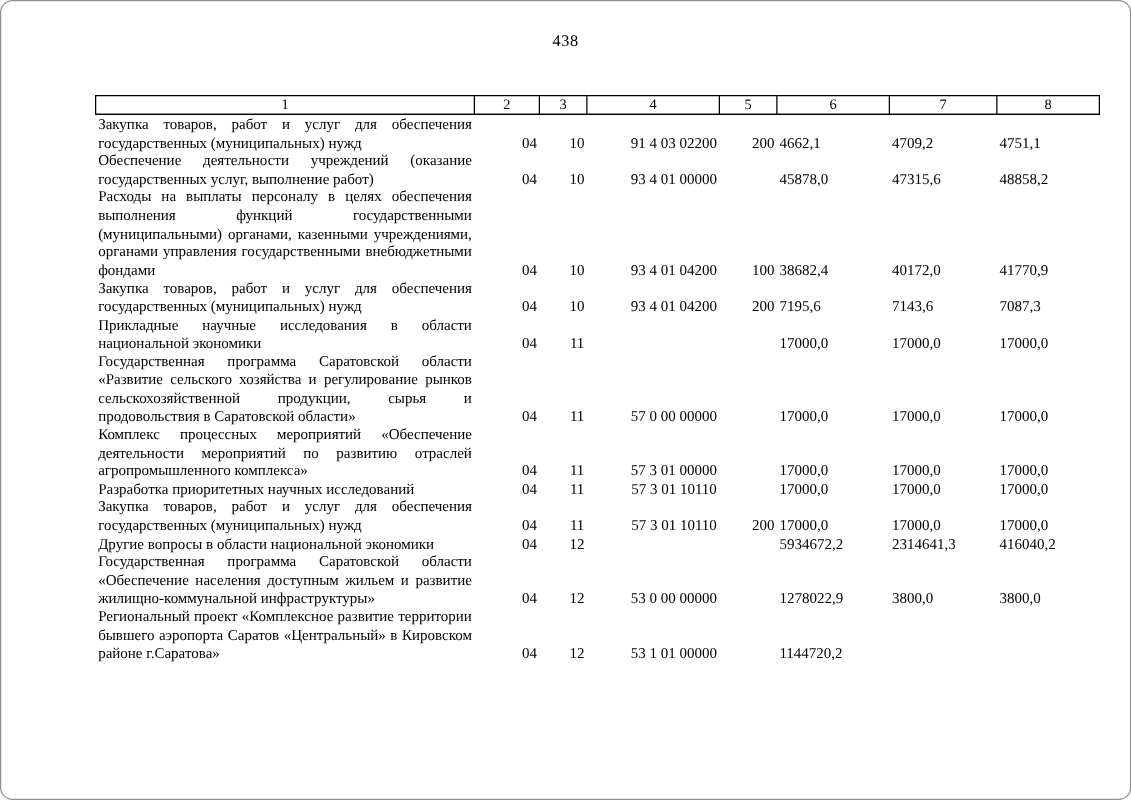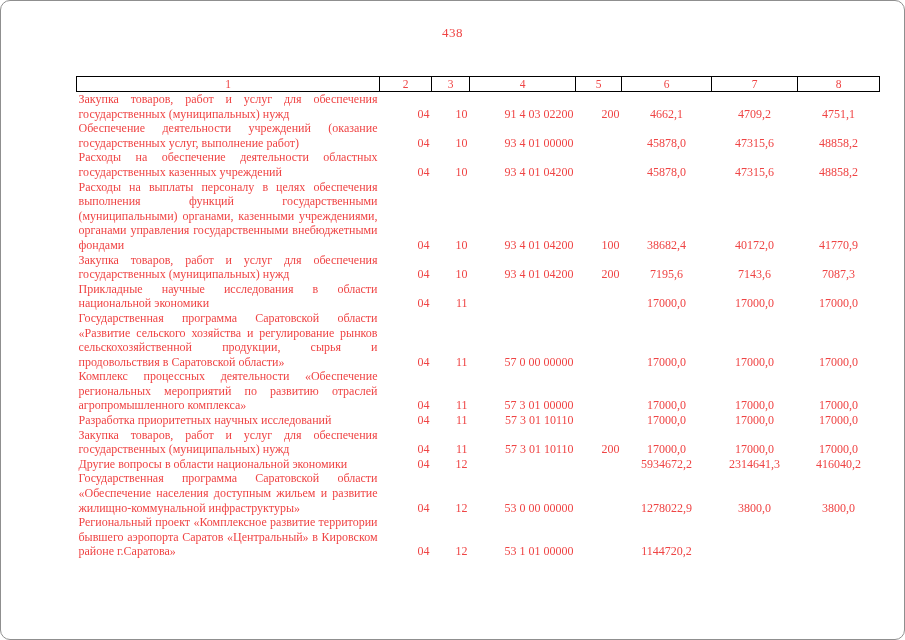--- a/index.html
+++ b/index.html
@@ -2,21 +2,21 @@
 <html lang="ru"><head>
 <meta charset="utf-8">
 <style>
   * { margin: 0; padding: 0; box-sizing: border-box; }
   html, body { background: #ffffff; }
   .page {
     position: relative;
     width: 905px;
     height: 640px;
     background: #ffffff;
-    color: #ef4444;
+    color: #000000;
     font-family: "Liberation Serif", "DejaVu Serif", serif;
     border: 1px solid #8f8f8f;
     border-radius: 10px;
     overflow: hidden;
   }
   .page-number {
     position: absolute;
     top: 24px;
     left: 0;
     width: 100%;
@@ -50,21 +50,21 @@
     border: none;
   }
   td.cell-name {
     text-align: justify;
     text-align-last: left;
     padding-left: 5px;
     padding-right: 7px;
     margin-top: 48px;
   }
   td.cell-center { text-align: right; }
-  td.cell-right  { text-align: center; padding-right: 8px; }
+  td.cell-right  { text-align: left; padding-right: 8px; }
 </style>
 </head>
 <body>
 
 <div class="page">
 
   <div class="page-number">438</div>
 
   <table class="budget-table">
     <colgroup>
@@ -104,30 +104,20 @@
     <td class="cell-name">Обеспечение деятельности учреждений (оказание государственных услуг, выполнение работ)</td>
     <td class="cell-center">04</td>
     <td class="cell-center">10</td>
     <td class="cell-center">93 4 01 00000</td>
     <td class="cell-center"></td>
     <td class="cell-right">45878,0</td>
     <td class="cell-right">47315,6</td>
     <td class="cell-right">48858,2</td>
   </tr>
         <tr>
-    <td class="cell-name">Расходы на обеспечение деятельности областных государственных казенных учреждений</td>
-    <td class="cell-center">04</td>
-    <td class="cell-center">10</td>
-    <td class="cell-center">93 4 01 04200</td>
-    <td class="cell-center"></td>
-    <td class="cell-right">45878,0</td>
-    <td class="cell-right">47315,6</td>
-    <td class="cell-right">48858,2</td>
-  </tr>
-        <tr>
     <td class="cell-name">Расходы на выплаты персоналу в целях обеспечения выполнения функций государственными (муниципальными) органами, казенными учреждениями, органами управления государственными внебюджетными фондами</td>
     <td class="cell-center">04</td>
     <td class="cell-center">10</td>
     <td class="cell-center">93 4 01 04200</td>
     <td class="cell-center">100</td>
     <td class="cell-right">38682,4</td>
     <td class="cell-right">40172,0</td>
     <td class="cell-right">41770,9</td>
   </tr>
         <tr>
@@ -154,21 +144,21 @@
     <td class="cell-name">Государственная программа Саратовской области «Развитие сельского хозяйства и регулирование рынков сельскохозяйственной продукции, сырья и продовольствия в Саратовской области»</td>
     <td class="cell-center">04</td>
     <td class="cell-center">11</td>
     <td class="cell-center">57 0 00 00000</td>
     <td class="cell-center"></td>
     <td class="cell-right">17000,0</td>
     <td class="cell-right">17000,0</td>
     <td class="cell-right">17000,0</td>
   </tr>
         <tr>
-    <td class="cell-name">Комплекс процессных деятельности «Обеспечение региональных мероприятий по развитию отраслей агропромышленного комплекса»</td>
+    <td class="cell-name">Комплекс процессных мероприятий «Обеспечение деятельности мероприятий по развитию отраслей агропромышленного комплекса»</td>
     <td class="cell-center">04</td>
     <td class="cell-center">11</td>
     <td class="cell-center">57 3 01 00000</td>
     <td class="cell-center"></td>
     <td class="cell-right">17000,0</td>
     <td class="cell-right">17000,0</td>
     <td class="cell-right">17000,0</td>
   </tr>
         <tr>
     <td class="cell-name">Разработка приоритетных научных исследований</td>

